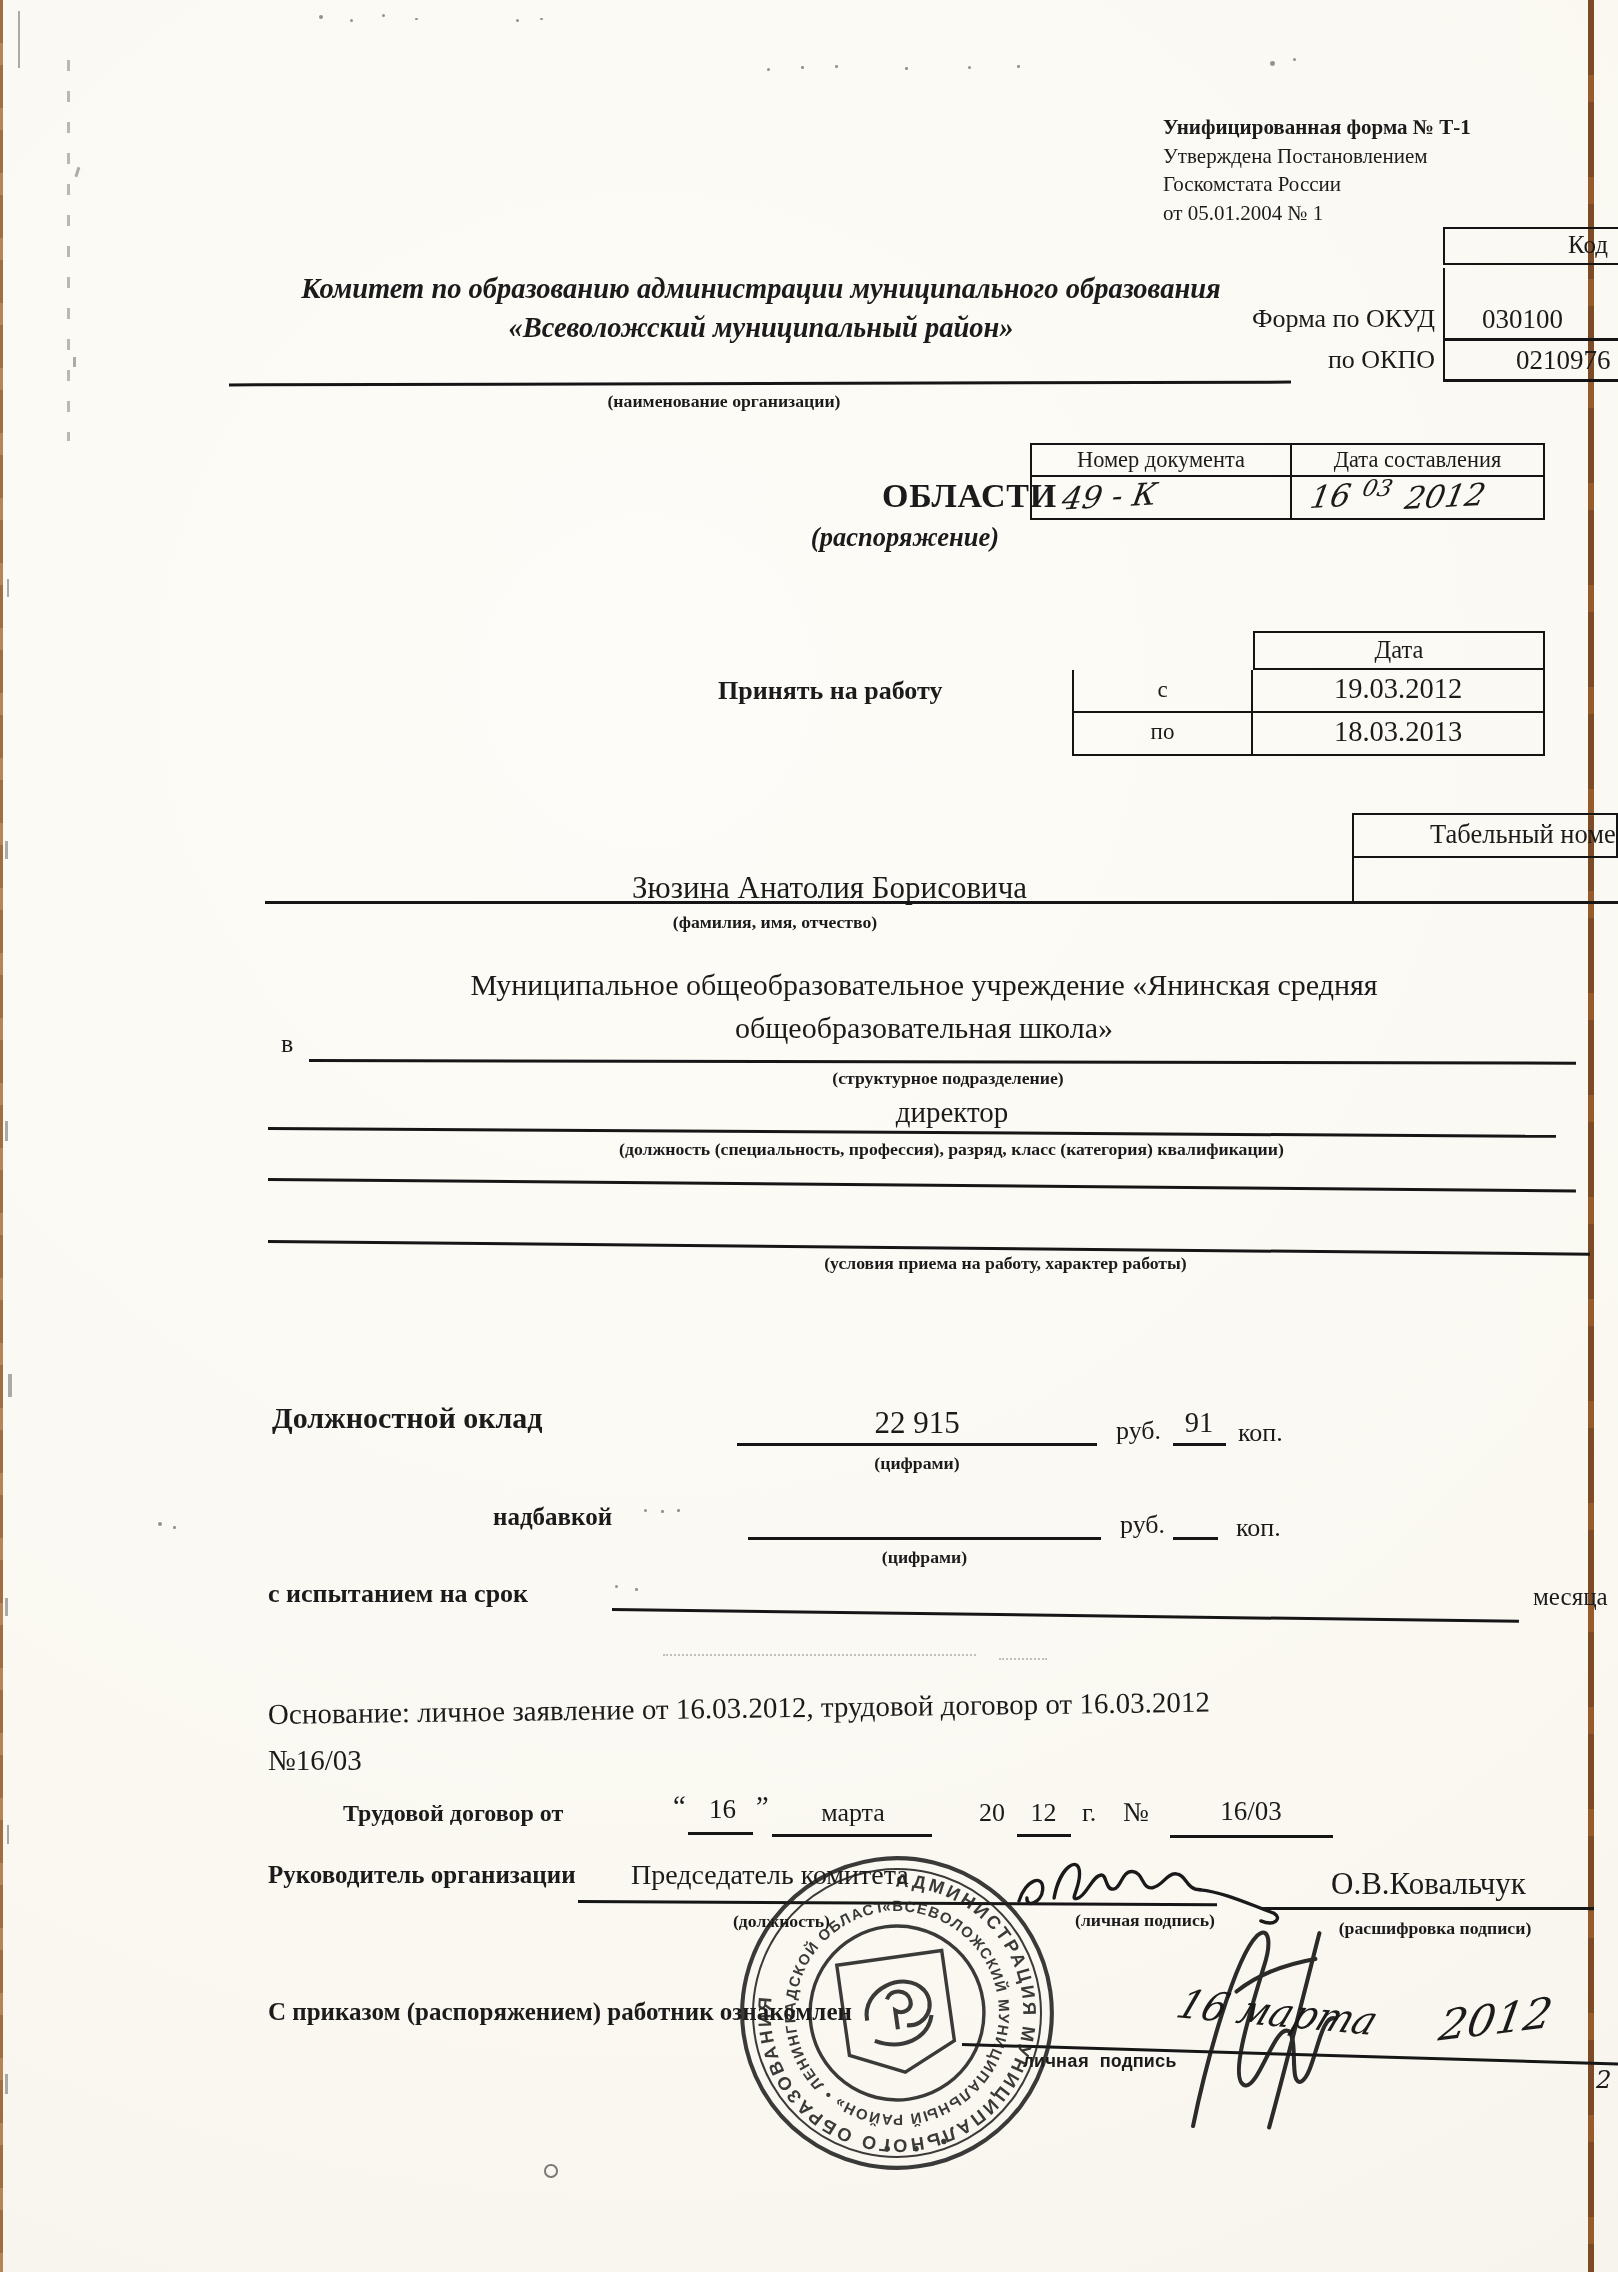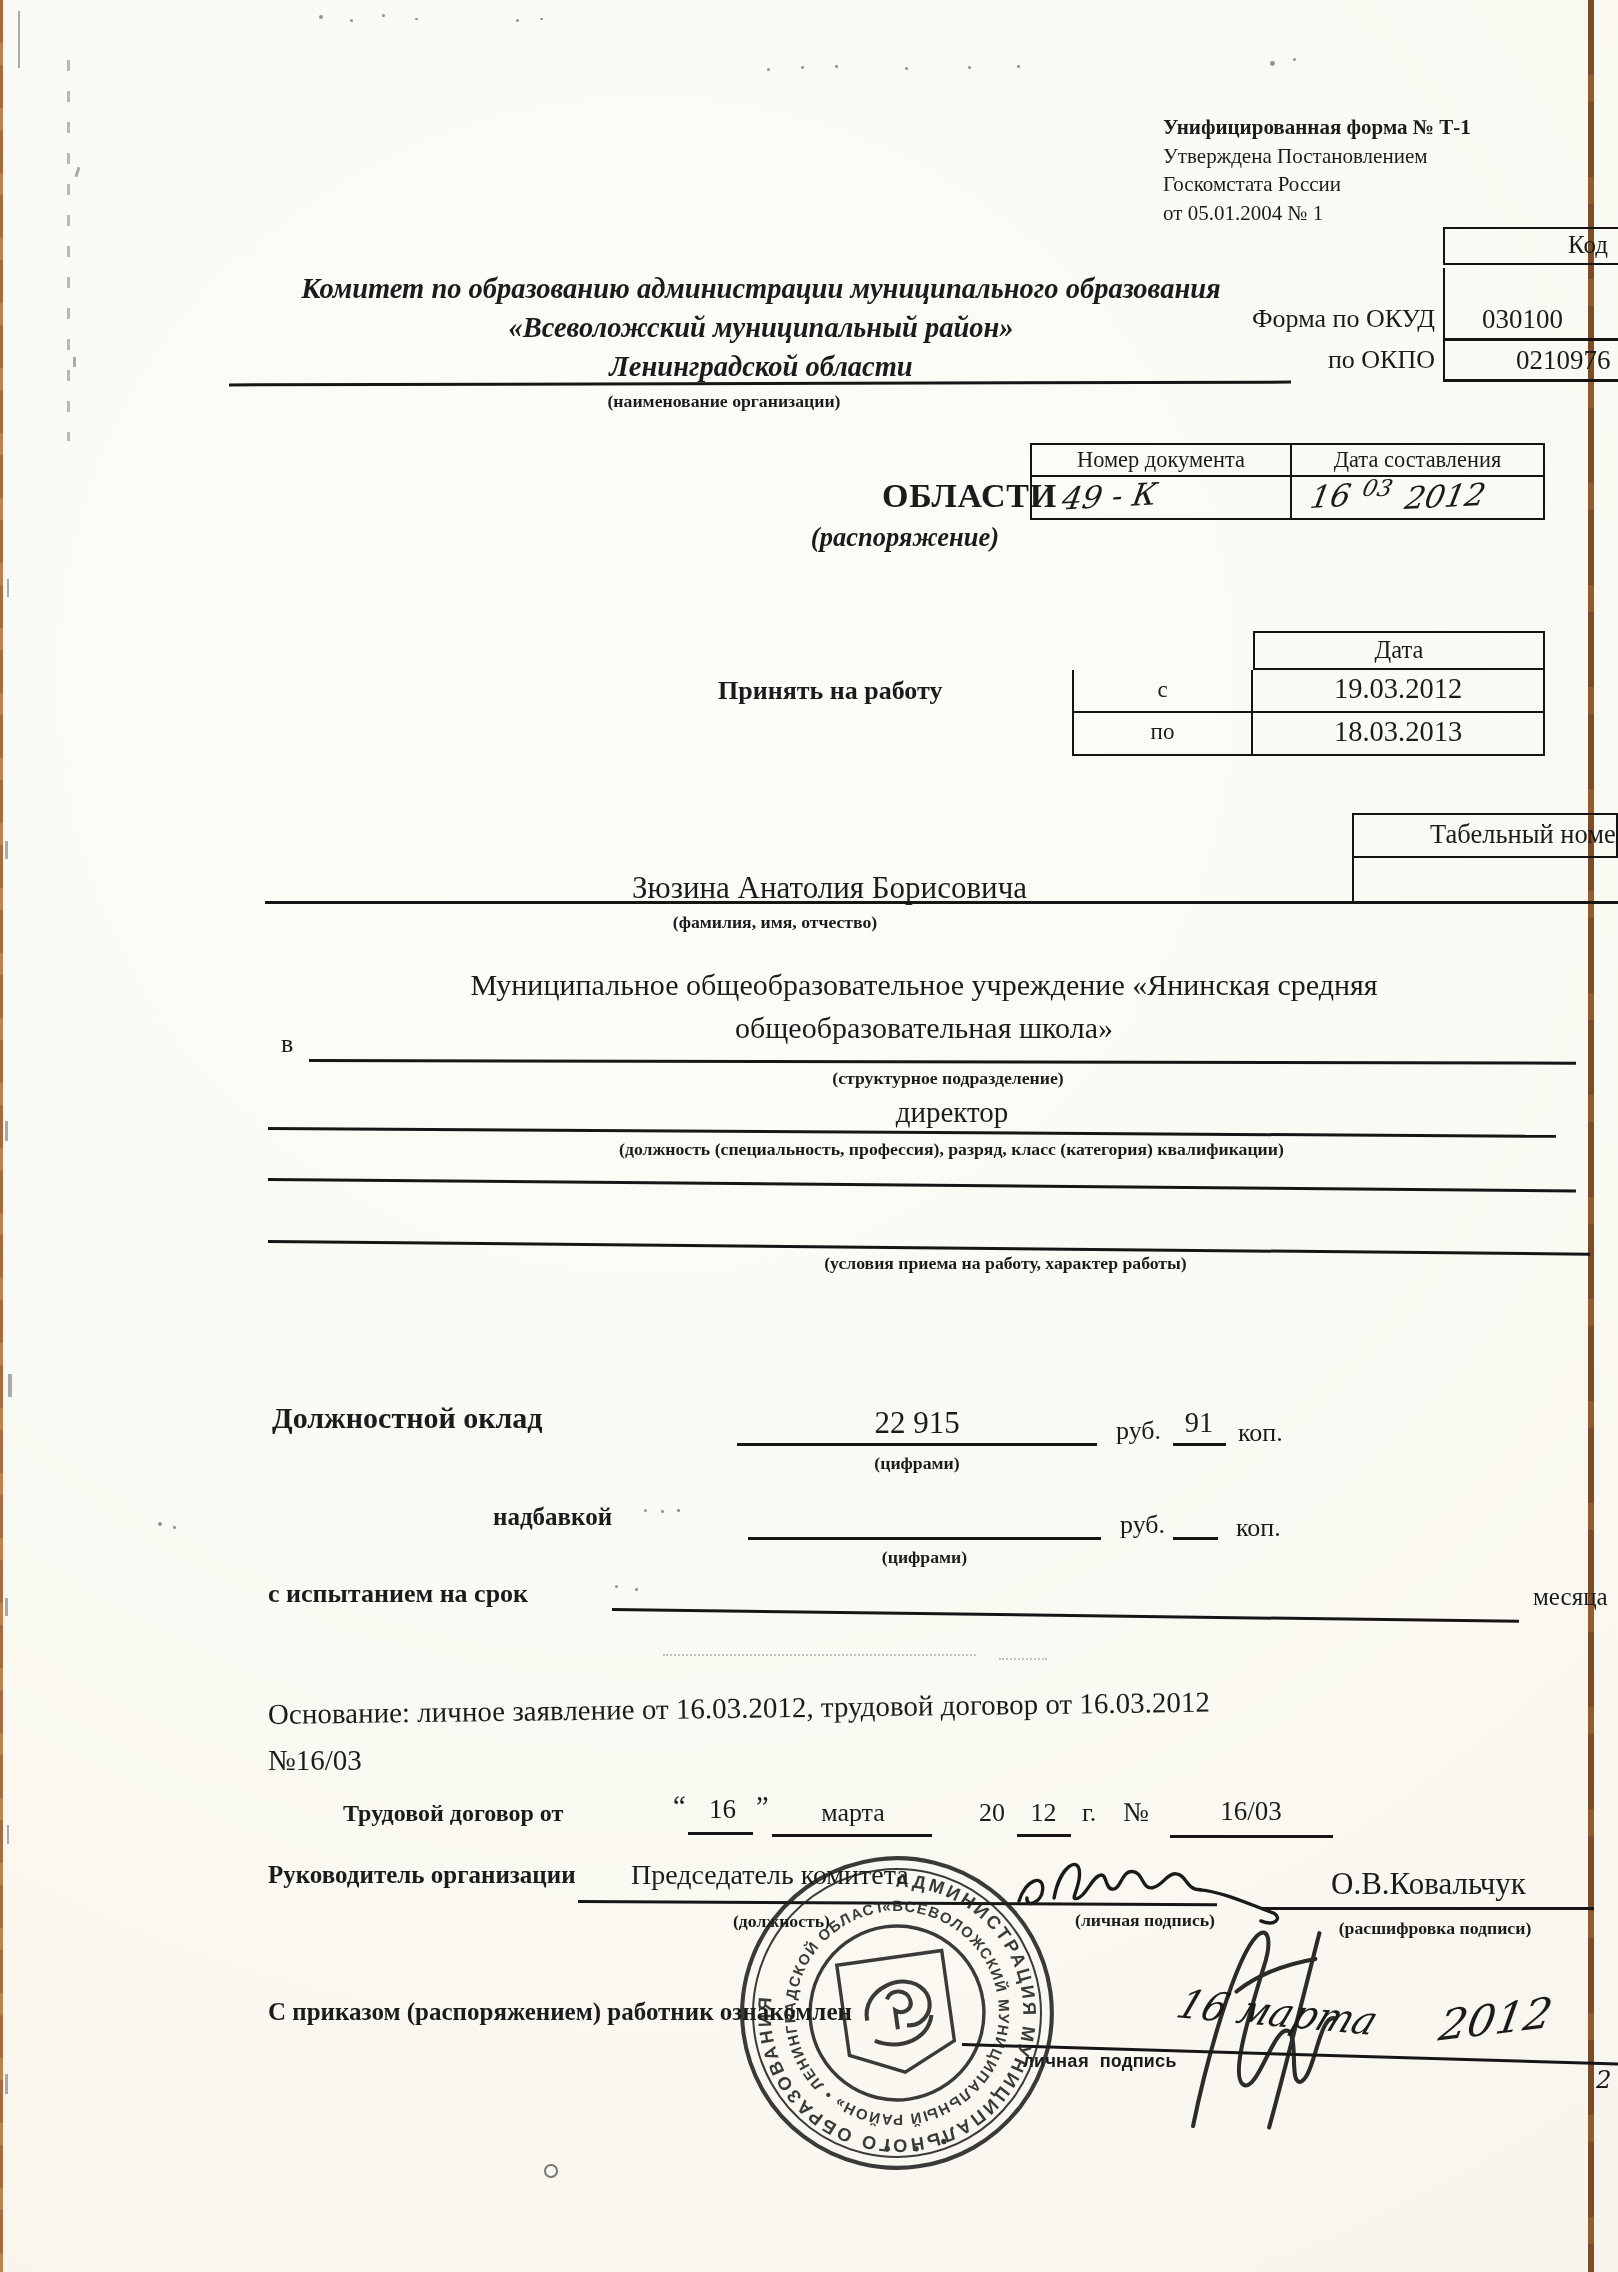--- a/index.html
+++ b/index.html
@@ -79,21 +79,20 @@
   </div>
   <div style="position:absolute;left:1443px;top:341px;width:178px;height:41px;border-left:2.7px solid #141414;border-bottom:3.4px solid #141414;box-sizing:border-box;display:flex;align-items:center;padding-left:71px;font-size:27px;">
     <span>0210976</span>
   </div>
   <div class="t r" style="left:1155px;top:304px;width:280px;font-size:26px;">Форма по ОКУД</div>
   <div class="t r" style="left:1155px;top:345px;width:280px;font-size:26px;">по ОКПО</div>
 
   <div style="position:absolute;left:231px;top:269px;width:1060px;text-align:center;font-style:italic;font-weight:600;font-size:28.5px;line-height:39px;">
     <div>Комитет по образованию  администрации муниципального образования</div>
     <div>«Всеволожский   муниципальный район»</div>
-    <div>Ленинградской области</div>
   </div>
   <div class="ln" style="left:229px;top:382px;width:1062px;transform:rotate(-0.15deg);"></div>
   <div class="t c cap" style="left:435px;top:391px;width:578px;">(наименование организации)</div>
 
   <div class="t b" style="left:882px;top:476px;font-size:34px;letter-spacing:0.7px;">ОБЛАСТИ</div>
   <div style="position:absolute;left:1030px;top:443px;width:515px;">
     <div style="display:flex;">
       <div class="c" style="width:262px;border:2.7px solid #141414;box-sizing:border-box;font-size:22.4px;line-height:30px;height:34px;">Номер документа</div>
       <div class="c" style="width:253px;border:2.7px solid #141414;border-left:0;box-sizing:border-box;font-size:22.4px;line-height:30px;height:34px;">Дата составления</div>
     </div>

